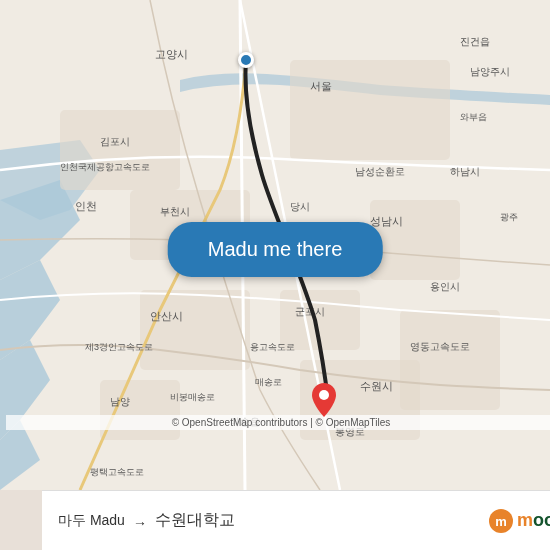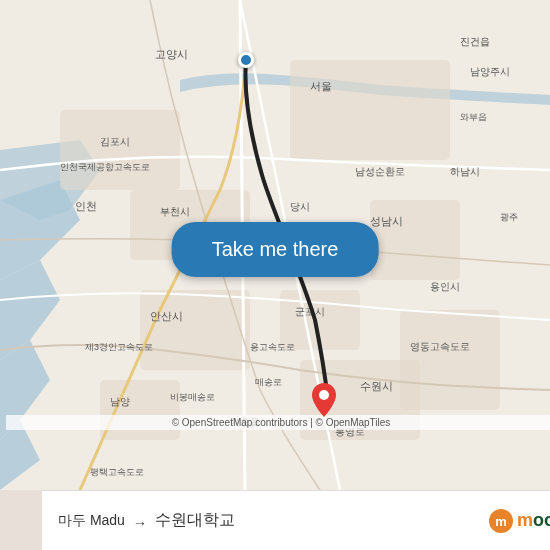--- a/index.html
+++ b/index.html
@@ -209,21 +209,21 @@
     <path d="M246,60 C243,100 252,140 262,175 C272,210 300,270 315,320 C322,355 325,375 328,400" stroke="#222" stroke-width="4" fill="none" stroke-linecap="round" stroke-linejoin="round"></path>
   </svg>
 
   <div class="pin-origin" style="top: 52px; left: 238px;"></div>
 
   <svg style="position:absolute; top:383px; left:312px; width:24px; height:34px; z-index:5;" viewBox="0 0 24 34" xmlns="http://www.w3.org/2000/svg">
     <path d="M12,0 C5.4,0 0,5.4 0,12 C0,21 12,34 12,34 C12,34 24,21 24,12 C24,5.4 18.6,0 12,0 Z" fill="#e53935"></path>
     <circle cx="12" cy="12" r="5" fill="white"></circle>
   </svg>
 
-  <button id="take-me-there-btn">Take me there</button>
+  <button id="take-me-there-btn">Madu me there</button>
 
   <div id="copyright-bar">
     <span>© OpenStreetMap contributors | © OpenMapTiles</span>
   </div>
 </div>
 
 <div id="bottom-bar">
   <div id="route-info">
     <span id="origin-text">마두 Madu</span>
     <span id="arrow-icon">→</span>

